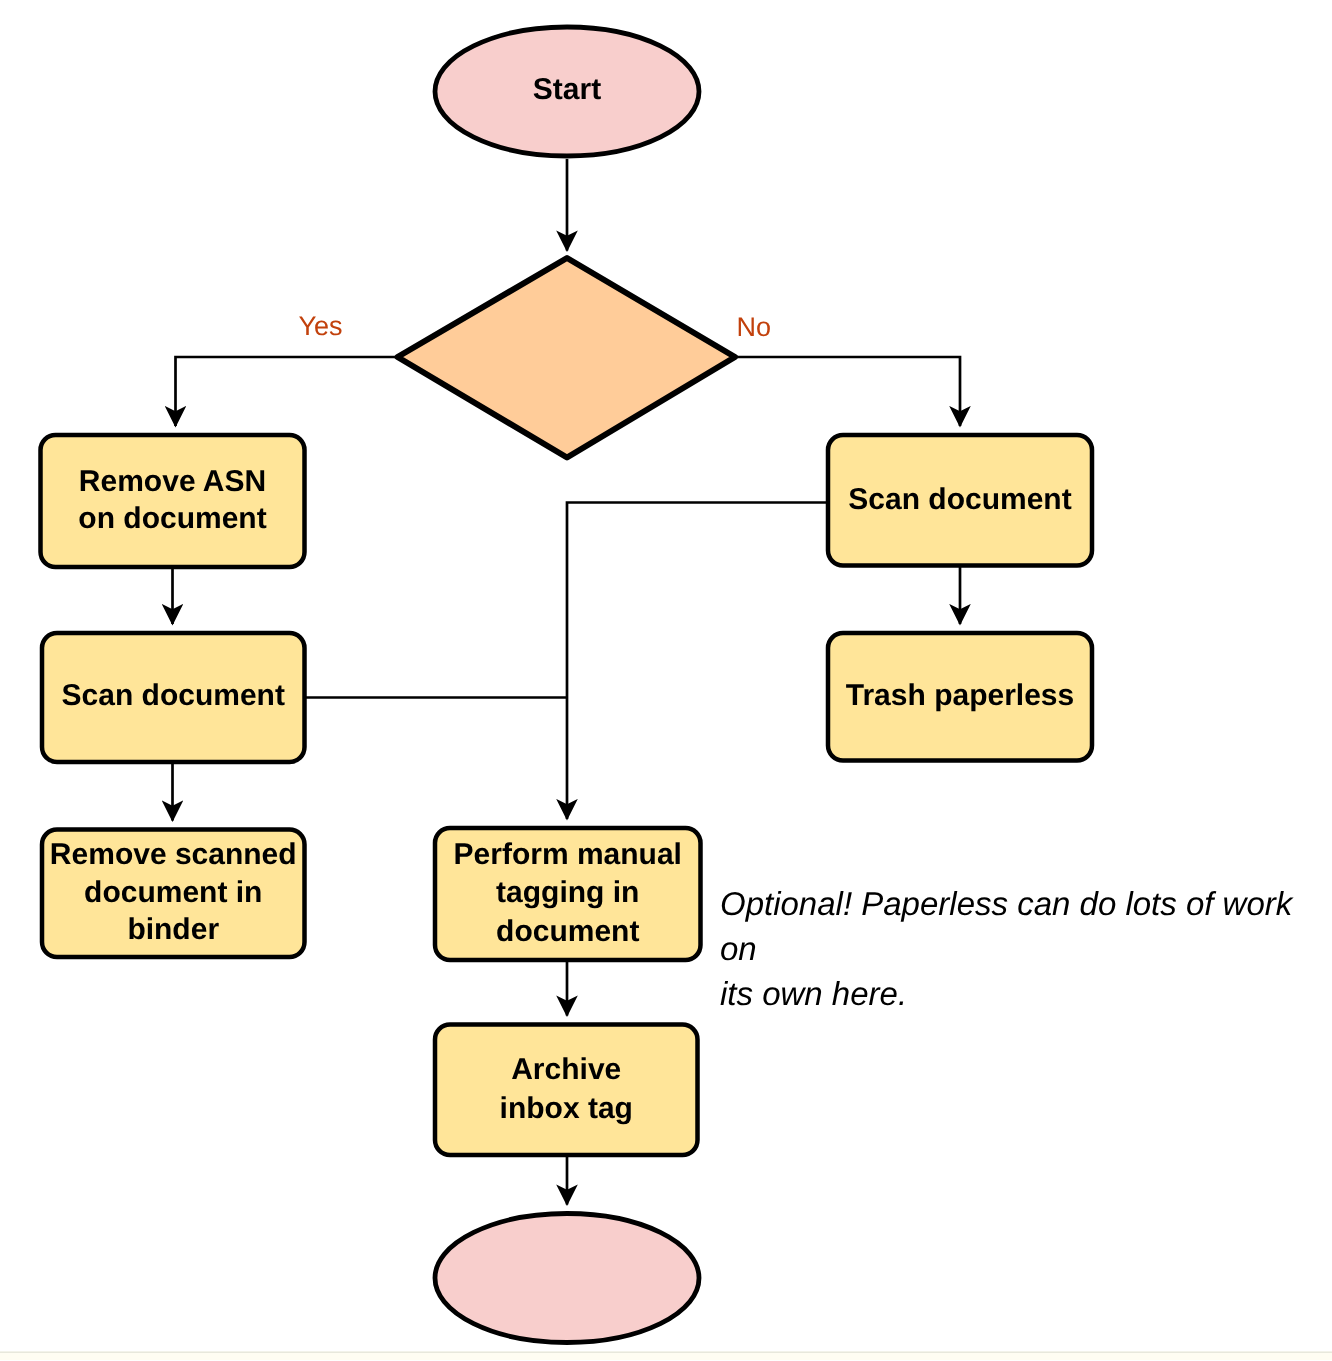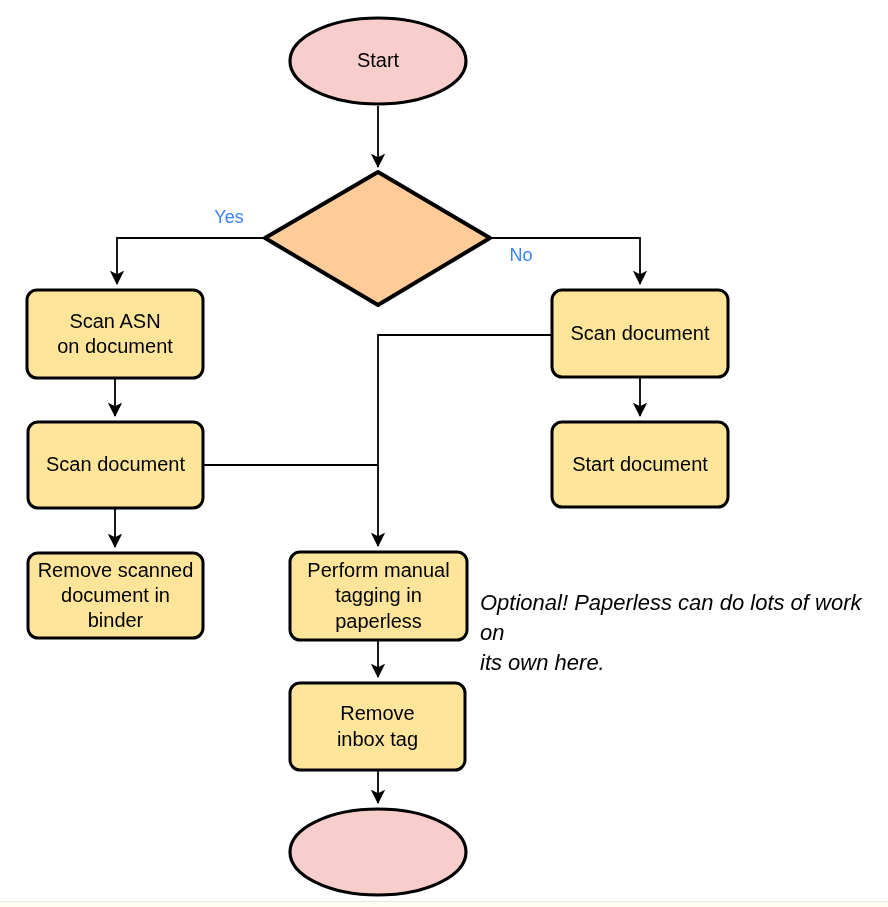--- a/index.html
+++ b/index.html
@@ -2,23 +2,23 @@
 <html><head>
 <meta charset="utf-8">
 <style>
   * { margin:0; padding:0; box-sizing:border-box; }
   html,body { background:#ffffff; }
   body { font-family:"Liberation Sans","DejaVu Sans",sans-serif; color:#000; }
   .stage { position:relative; width:888px; height:907px; background:#fff; overflow:hidden; }
   .stage > svg { position:absolute; left:0; top:0; }
   .shape { stroke:#000000; }
   .connector { stroke:#000000; stroke-width:1.8; fill:none; }
-  .node-label { position:absolute; display:grid; place-items:center; pointer-events:none; }
+  .node-label { position:absolute; display:grid; place-items:center; pointer-events:none;font-weight:bold; }
   .node-label > span { white-space:pre-line; text-align:center; font-size:20px; line-height:1.26; color:#000; }
-  .edge-label { position:absolute; font-size:18px; color:#3b82f6; text-align:center; }
+  .edge-label { position:absolute; font-size:18px; color:#c2410c; }
   .note { position:absolute; font-size:22px; font-style:italic; line-height:1.37; white-space:pre-line; color:#000; }
   .bottom-strip { position:absolute; left:0; right:0; bottom:0; height:6px; background:#fffdf2; border-top:1px solid #e8e8dc; }
 </style>
 </head>
 <body>
 
 <div class="stage">
 
   <svg width="888" height="907" viewBox="0 0 888 907">
     <defs>
@@ -49,54 +49,54 @@
     <rect class="shape" x="290" y="683" width="175" height="87" rx="10" stroke-width="3" fill="#ffe599"></rect>
     <ellipse class="shape" cx="378" cy="852" rx="88" ry="43" stroke-width="3.2" fill="#f8cecc"></ellipse>
   </svg>
 
   <div class="node-label" style="left:290px; top:18px; width:176px; height:86px;">
     <span>Start</span>
   </div>
 
 
   <div class="node-label" style="left:27px; top:290px; width:176px; height:88px;">
-    <span>Scan ASN
+    <span>Remove ASN
 on document</span>
   </div>
 
   <div class="node-label" style="left:28px; top:422px; width:175px; height:86px;">
     <span>Scan document</span>
   </div>
 
   <div class="node-label" style="left:28px; top:553px; width:175px; height:85px;">
     <span>Remove scanned
 document in
 binder</span>
   </div>
 
   <div class="node-label" style="left:552px; top:290px; width:176px; height:87px;">
     <span>Scan document</span>
   </div>
 
   <div class="node-label" style="left:552px; top:422px; width:176px; height:85px;">
-    <span>Start document</span>
+    <span>Trash paperless</span>
   </div>
 
   <div class="node-label" style="left:290px; top:552px; width:177px; height:88px;">
     <span>Perform manual
 tagging in
-paperless</span>
+document</span>
   </div>
 
   <div class="node-label" style="left:290px; top:683px; width:175px; height:87px;">
-    <span>Remove
+    <span>Archive
 inbox tag</span>
   </div>
 
 
   <div class="edge-label" style="left:199px; top:207px; width:60px;">Yes</div>
-  <div class="edge-label" style="left:491px; top:208px; width:60px;margin-top:37px;">No</div>
+  <div class="edge-label" style="left:491px; top:208px; width:60px;">No</div>
 
   <div class="note" style="left:480px; top:588px; width:404px;">Optional! Paperless can do lots of work on
 its own here.</div>
 
   <div class="bottom-strip"></div>
 </div>
 
 </body></html>

